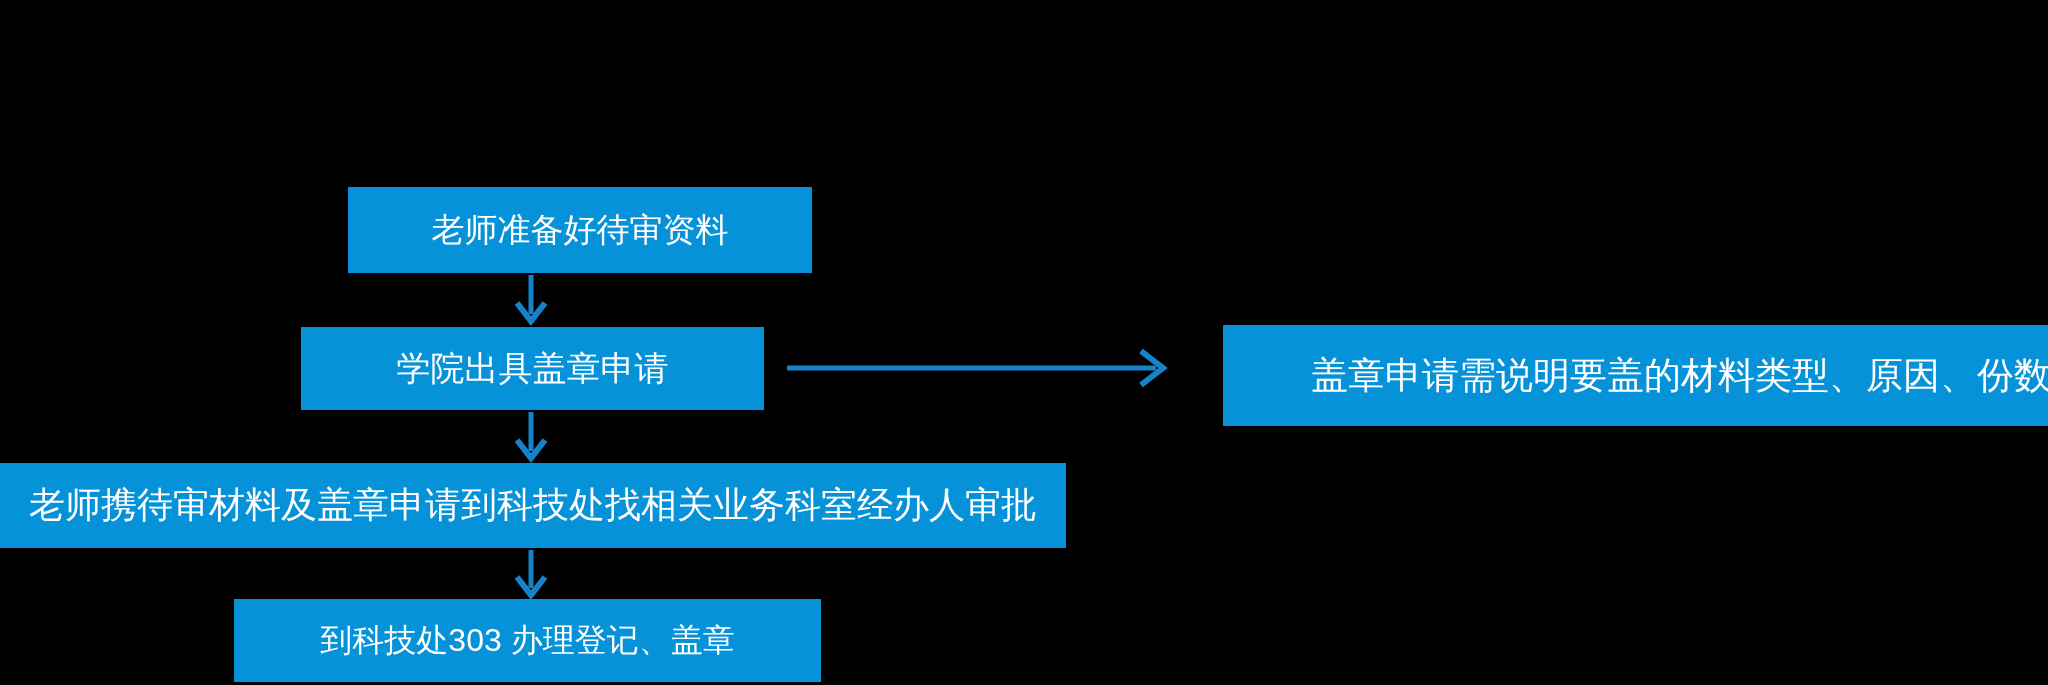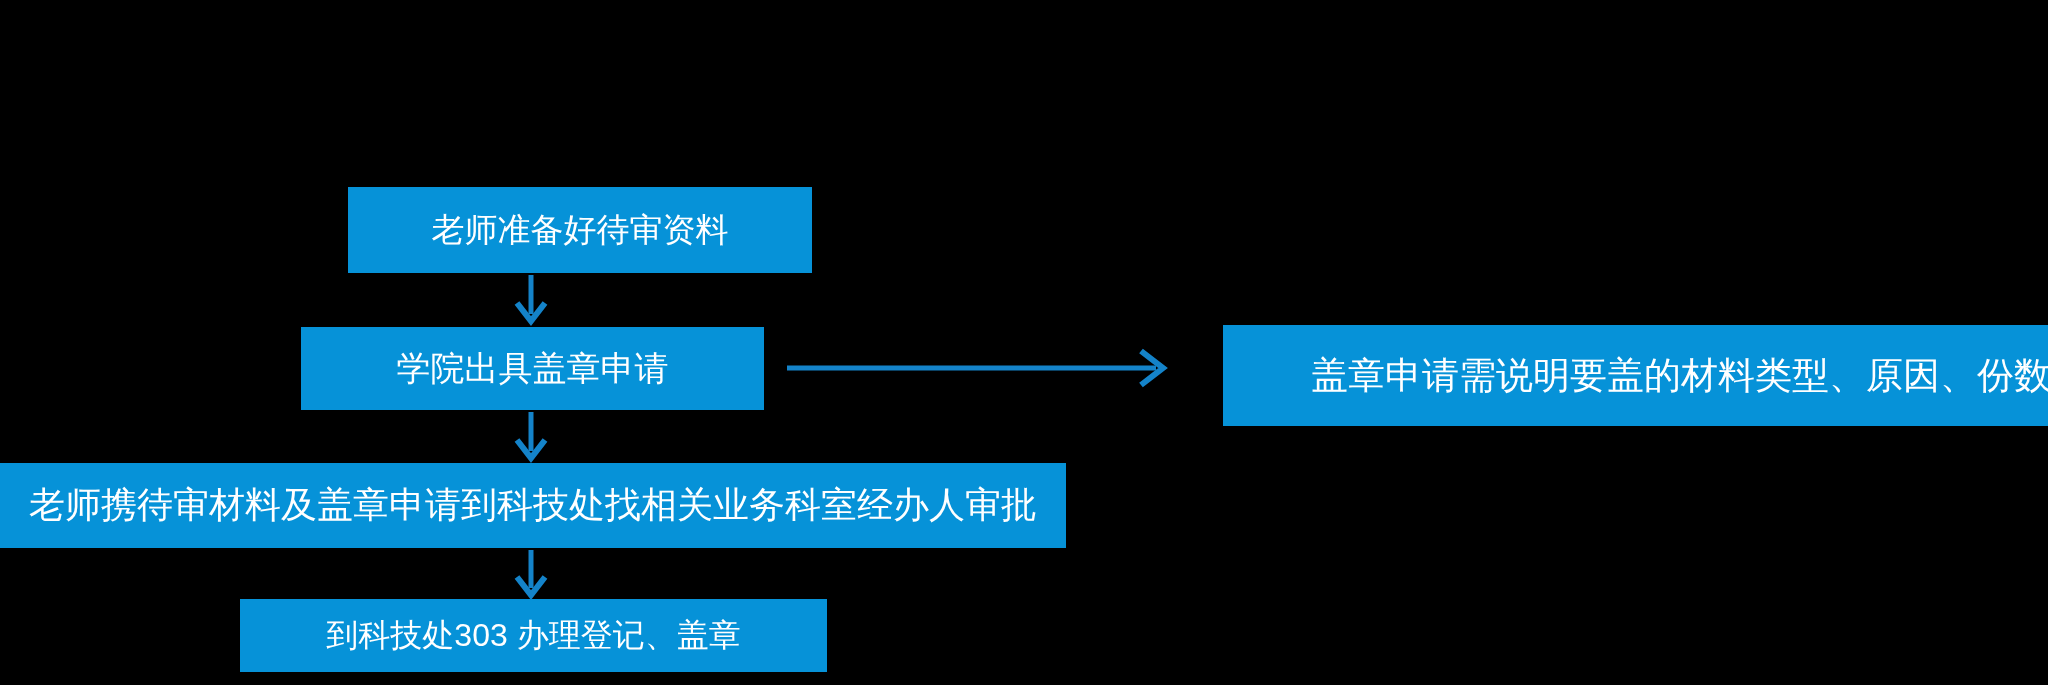--- a/index.html
+++ b/index.html
@@ -38,21 +38,21 @@
     display: flex;
     align-items: center;
     justify-content: center;
     text-align: center;
     white-space: nowrap;
   }
   .box span { display: block; }
   .step1 { left: 300px; top: 187px; width: 464px; height: 86px; font-size: 33px; margin-left: 48px; }
   .step2 { left: 301px; top: 327px; width: 463px; height: 83px; font-size: 34px; }
   .step3 { left: 0px;   top: 463px; width: 1066px; height: 85px; font-size: 36px; }
-  .step4 { left: 240px; top: 599px; width: 587px; height: 73px; font-size: 32px; }
+  .step4 { left: 234px; top: 599px; width: 587px; height: 83px; font-size: 32px; }
   .note  { left: 1223px; top: 325px; width: 916px; height: 101px; font-size: 37px; }
   .connectors {
     position: absolute;
     left: 0;
     top: 0;
     pointer-events: none;
   }
   .connectors line,
   .connectors polyline {
     stroke: var(--arrow-color, #1483C9);

